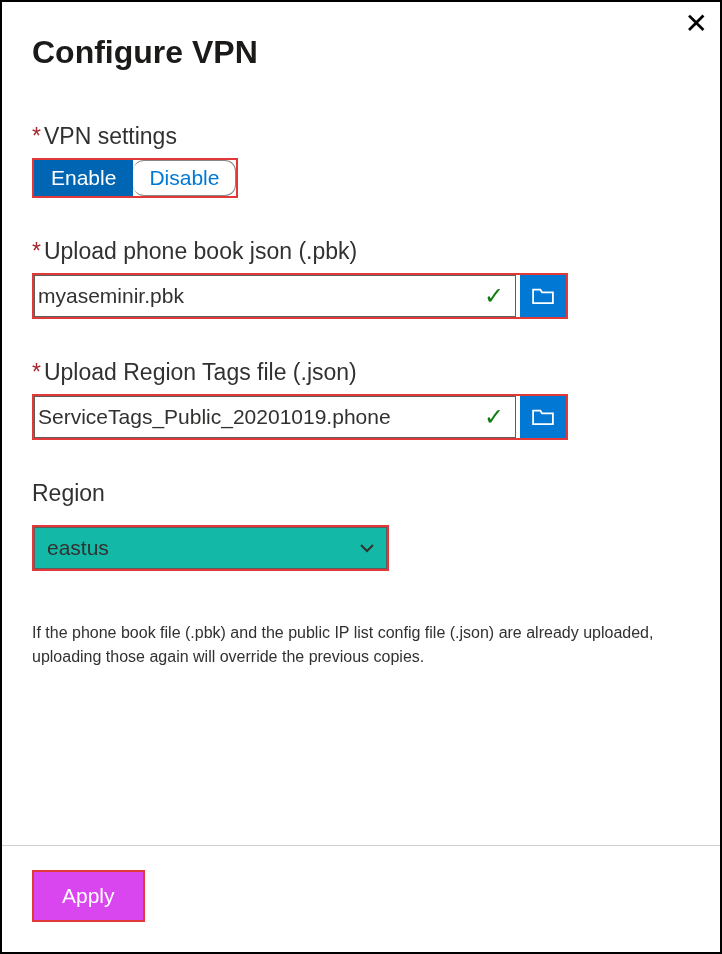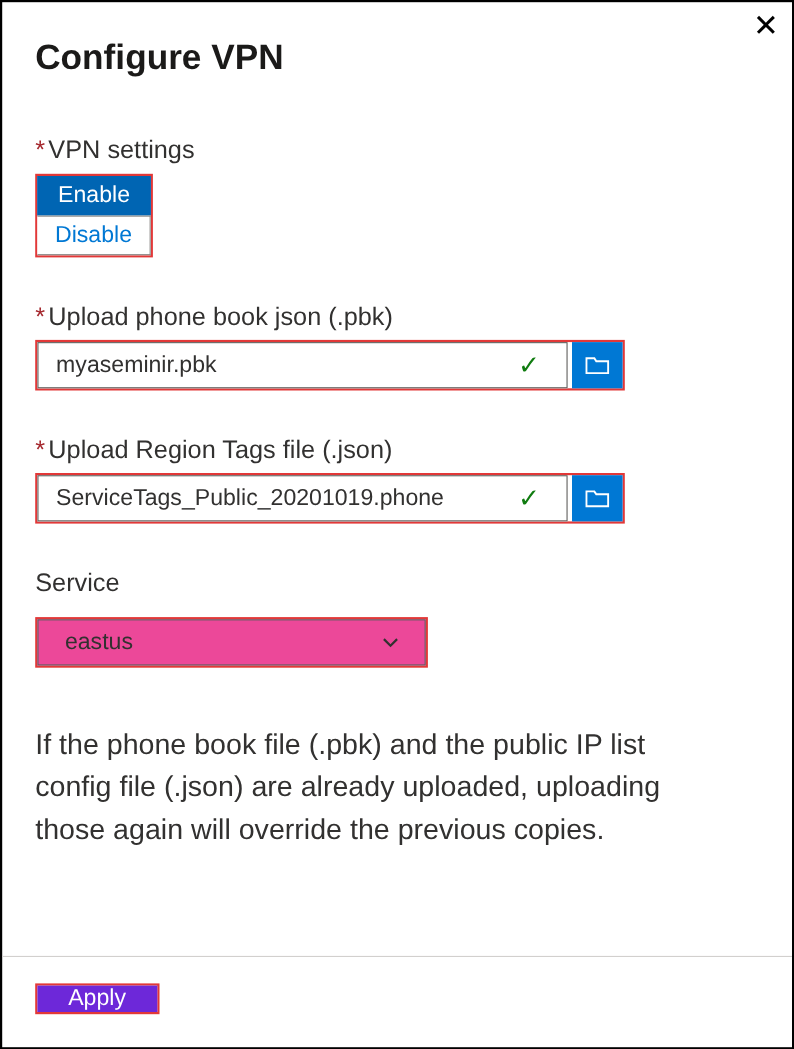--- a/index.html
+++ b/index.html
@@ -49,50 +49,50 @@
     }
     .req {
       color: #a4262c;
       margin-right: 3px;
     }
     
     .seg-wrap {
       display: inline-flex;
       border: 2px solid #e23838;
       padding: 0;
-      flex-direction: column;
     }
     .seg-btn {
       font-size: 21px;
       padding: 5px 16px;
       border: 1px solid #8a8886;
       cursor: pointer;
       background: #fff;
       color: #0078d4;
     }
     .seg-btn.active {
       background: #0065b3;
       color: #fff;
       border-color: #0065b3;
     }
     .seg-btn:not(.active) {
       border-left: none;
+      border-radius: 11px;
     }
     
     .file-row {
       display: flex;
       align-items: stretch;
       border: 2px solid #e23838;
       height: 46px;
       width: 536px;
     }
     .file-text {
       flex: 1;
       border: 1px solid #605e5c;
-      padding: 6px 16px;
+      padding: 6px 3px;
       font-size: 21px;
       display: flex;
       align-items: center;
       background: #fff;
     }
     .file-text span.fname {
       flex: 1;
     }
     .check {
       color: #107c10;
@@ -119,54 +119,54 @@
     .select-wrap {
       position: relative;
       width: 357px;
       border: 2px solid #e23838;
     }
     .select-inner {
       border: 1px solid #605e5c;
       height: 42px;
       display: flex;
       align-items: center;
-      padding: 0 24px;
-      font-size: 21px;
-      background: #ec4899;
+      padding: 0 12px;
+      font-size: 21px;
+      background: #14b8a6;
       cursor: pointer;
       justify-content: space-between;
     }
     .select-inner .caret {
       font-size: 14px;
     }
     .info-text {
-      font-size: 26px;
+      font-size: 16px;
       line-height: 1.5;
       color: #323130;
       margin-top: 50px;
       padding-right: 30px;
     }
     .footer {
       position: absolute;
       bottom: 0;
       left: 0;
       right: 0;
       border-top: 1px solid #d2d0ce;
       padding: 24px 30px 30px 30px;
     }
     .apply-wrap {
       display: inline-block;
       border: 2px solid #e23838;
     }
     .apply-btn {
-      background: #6d28d9;
+      background: #d946ef;
       color: #fff;
       font-size: 21px;
       border: none;
-      padding: 0 28px;
+      padding: 12px 28px;
       cursor: pointer;
       display: block;
     }
   </style>
 </head>
 <body>
 
 <button class="close-btn">✕</button>
 
 <h1 class="title">Configure VPN</h1>
@@ -209,21 +209,21 @@
     </div>
     <button class="browse-btn">
       <svg viewBox="0 0 24 20" fill="none" stroke="#fff" stroke-width="2">
         <path d="M1 3 h8 l2 3 h12 v12 h-22 z" fill="none"></path>
       </svg>
     </button>
   </div>
 </div>
 
 <div class="field-group">
-  <label class="field-label">Service</label>
+  <label class="field-label">Region</label>
   <div style="height:10px"></div>
   <div class="select-wrap">
     <div class="select-inner">
       <span>eastus</span>
       <svg class="caret" width="14" height="10" viewBox="0 0 14 10">
         <path d="M1 2 L7 8 L13 2" stroke="#323130" stroke-width="2" fill="none"></path>
       </svg>
     </div>
   </div>
 </div>

